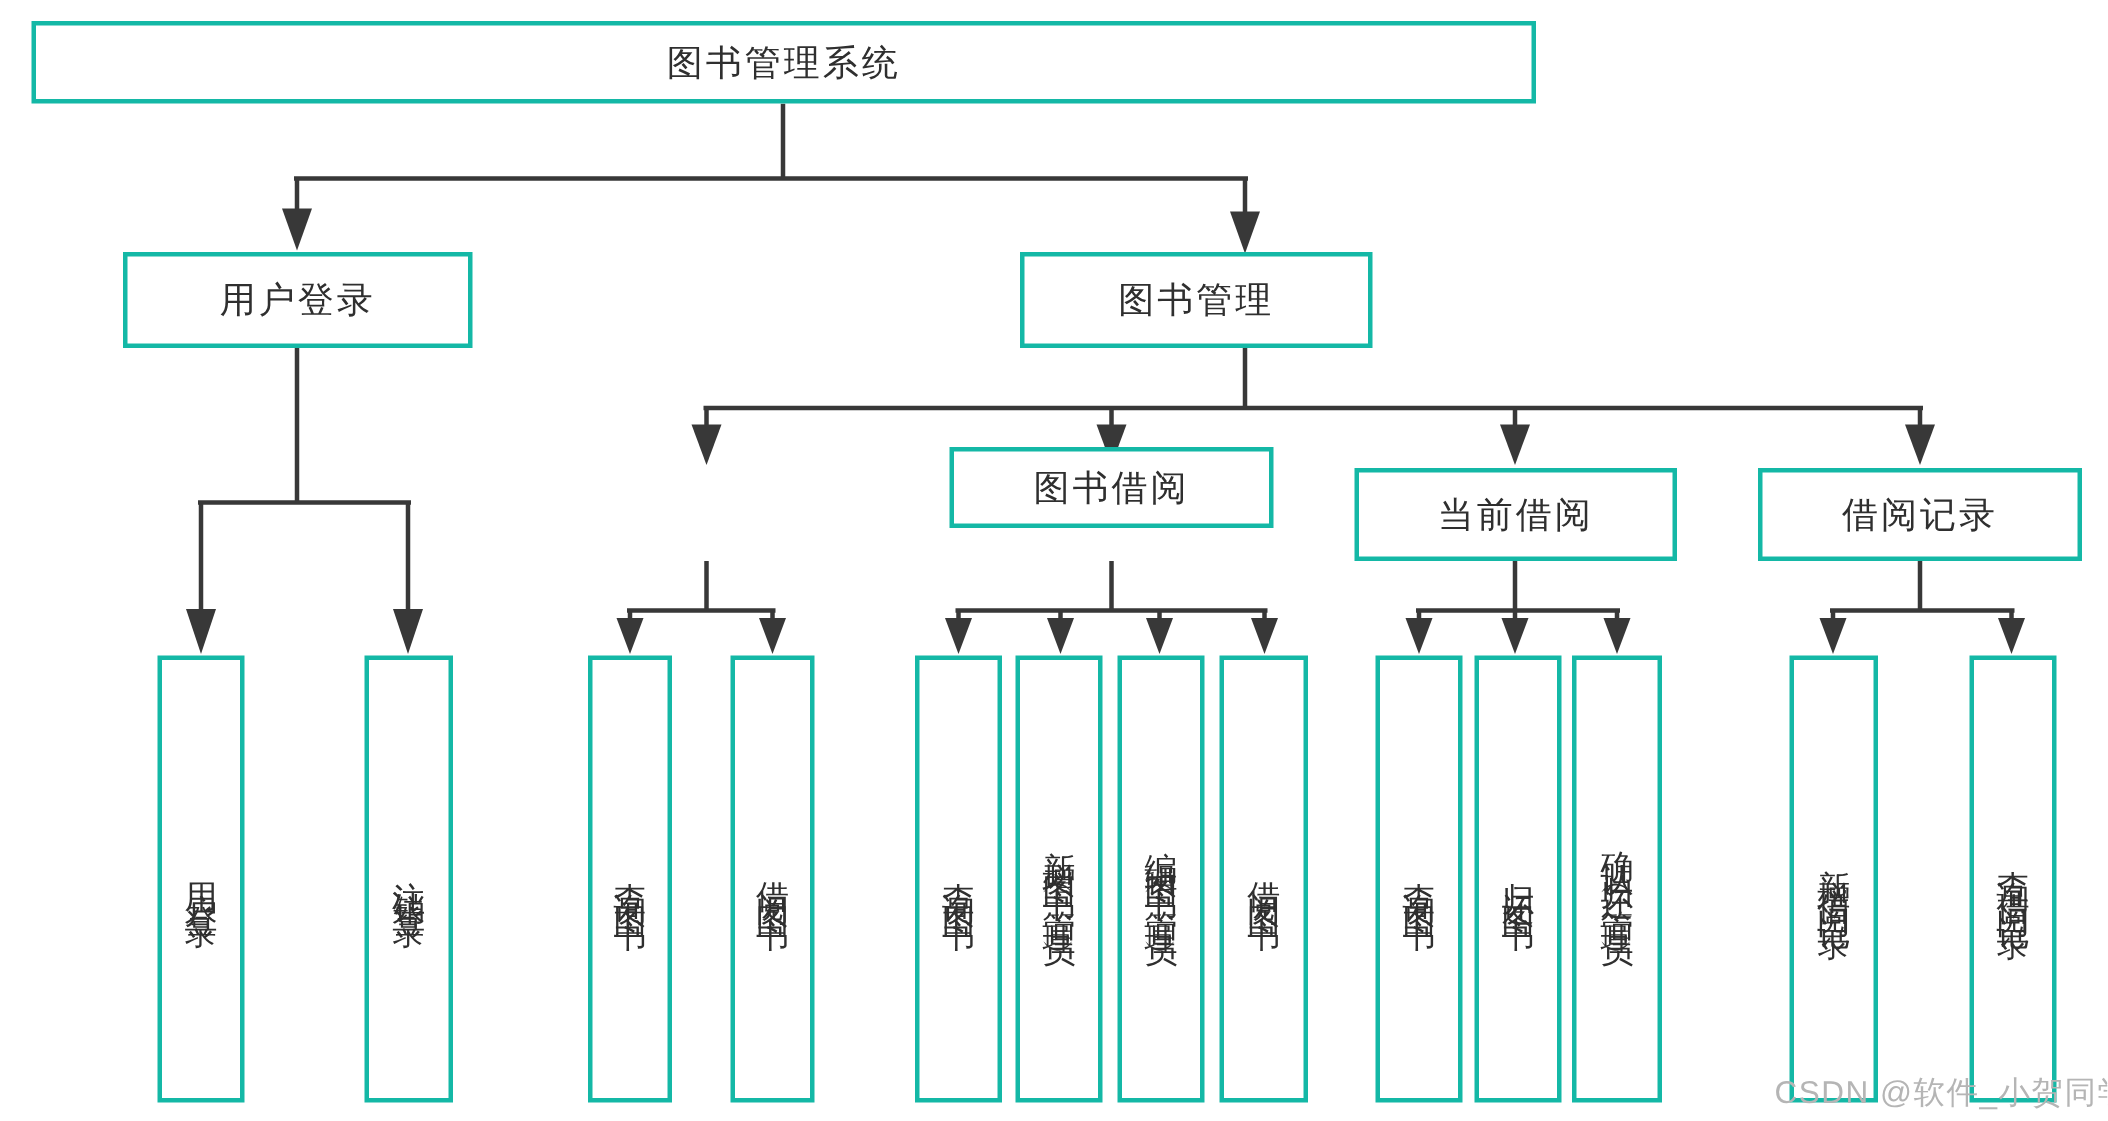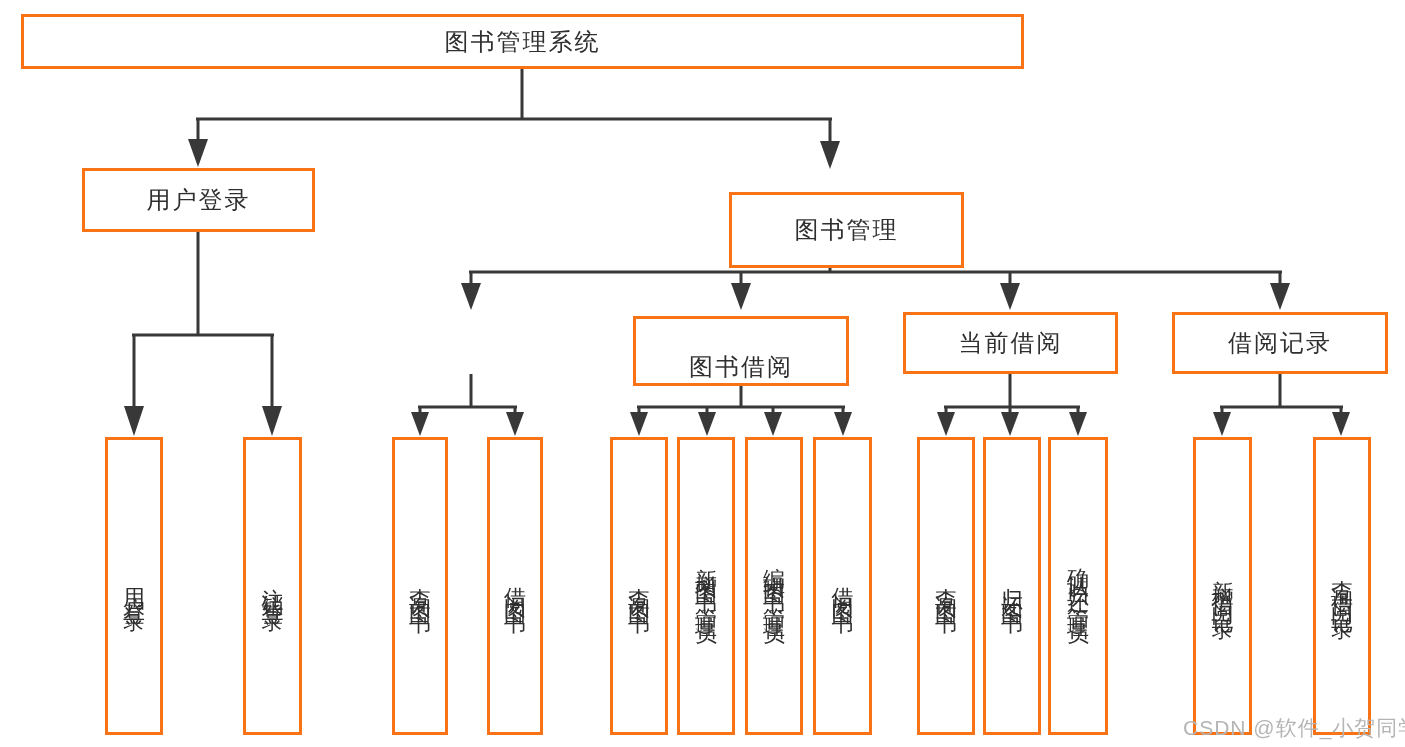--- a/index.html
+++ b/index.html
@@ -13,21 +13,21 @@
   }
   .connectors {
     position: absolute;
     left: 0; top: 0;
     width: 1405px; height: 747px;
   }
   .node {
     position: absolute;
     box-sizing: border-box;
     background: #ffffff;
-    border: 3px solid #f97316;
+    border: 3px solid #14b8a6;
     color: #2f2f2f;
     display: flex;
     align-items: center;
     justify-content: center;
   }
   .hbox {
     font-size: 24px;
     letter-spacing: 2px;
     white-space: nowrap;
   }
@@ -98,25 +98,25 @@
     </g>
   </svg>
 
   <div class="node hbox" style="left:21px; top:14px; width:1003px; height:55px;">
     <span>图书管理系统</span>
   </div>
 
   <div class="node hbox" style="left:82px; top:168px; width:233px; height:64px;">
     <span>用户登录</span>
   </div>
-  <div class="node hbox" style="left:729px; top:168px; width:235px; height:76px;margin-top:24px;">
+  <div class="node hbox" style="left:680px; top:168px; width:235px; height:64px;">
     <span>图书管理</span>
   </div>
 
-  <div class="node hbox" style="left:633px; top:316px; width:216px; height:70px;align-items:flex-end;">
+  <div class="node hbox" style="left:633px; top:298px; width:216px; height:54px;">
     <span>图书借阅</span>
   </div>
   <div class="node hbox" style="left:903px; top:312px; width:215px; height:62px;">
     <span>当前借阅</span>
   </div>
   <div class="node hbox" style="left:1172px; top:312px; width:216px; height:62px;">
     <span>借阅记录</span>
   </div>
 
   <div class="node vbox" style="left:105px; width:58px;">

